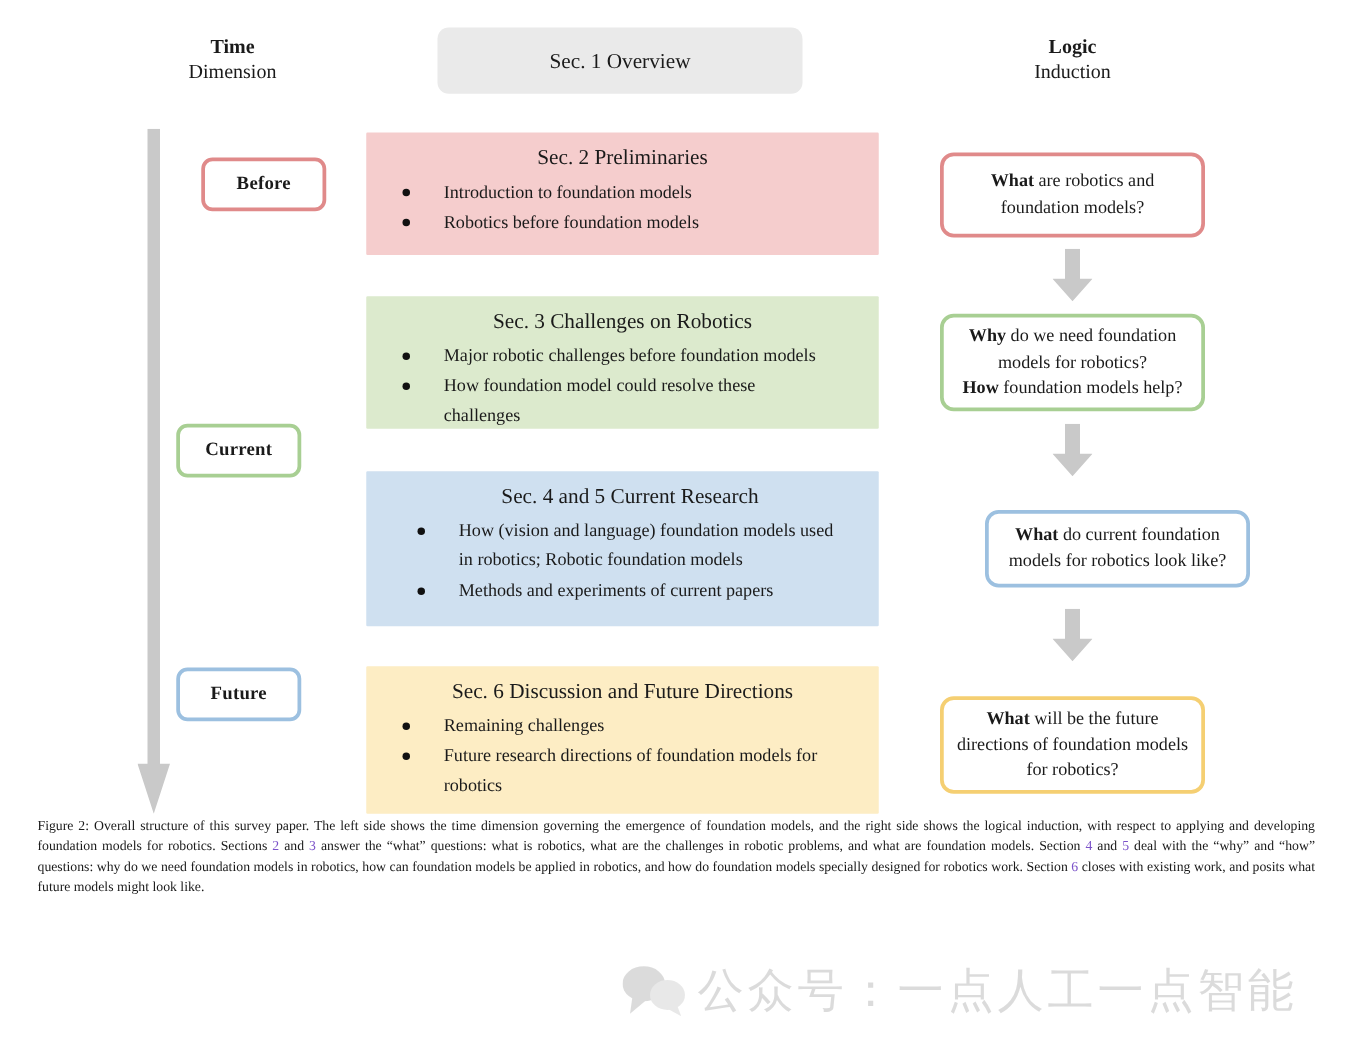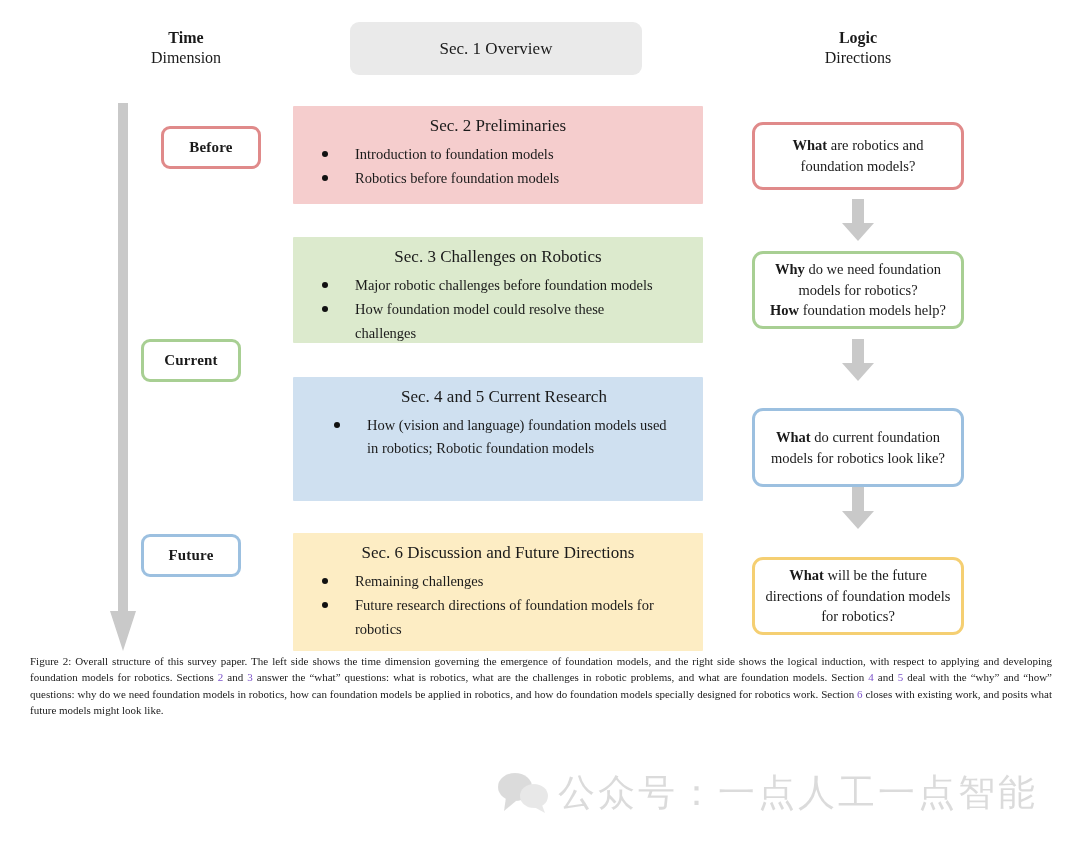--- a/index.html
+++ b/index.html
@@ -129,21 +129,21 @@
     display: flex;
     align-items: center;
     justify-content: center;
     text-align: center;
     font-size: 14.5px;
     line-height: 1.42;
     padding: 4px 8px;
   }
   #logic-1 { top: 122px; height: 68px; }
   #logic-2 { top: 251px; height: 78px; }
-  #logic-3 { top: 408px; height: 79px; }
+  #logic-3 { top: 408px; height: 62px; margin-left: 36px; }
   #logic-4 { top: 557px; height: 78px; }
   .logic-box b { font-weight: bold; }
 
   
   .flow-arrow {
     position: absolute;
     left: 842px;
     width: 32px;
     height: 42px;
   }
@@ -188,21 +188,21 @@
 </head>
 <body>
 
 <div class="col-head" id="time-head">
   <span class="head-main">Time</span>
   <span class="head-sub">Dimension</span>
 </div>
 
 <div class="col-head" id="logic-head">
   <span class="head-main">Logic</span>
-  <span class="head-sub">Directions</span>
+  <span class="head-sub">Induction</span>
 </div>
 
 <div id="overview-banner" style="background: rgb(234, 234, 234);">
   <span>Sec. 1 Overview</span>
 </div>
 
 <div id="timeline-arrow">
   <svg width="26" height="548" viewBox="0 0 26 548" xmlns="http://www.w3.org/2000/svg">
     <polygon points="8,0 18,0 18,508 26,508 13,548 0,508 8,508" fill="#c9c9c9"></polygon>
   </svg>
@@ -231,20 +231,21 @@
   <ul>
     <li><span class="bullet"></span><span>Major robotic challenges before foundation models</span></li>
     <li><span class="bullet"></span><span>How foundation model could resolve these challenges</span></li>
   </ul>
 </div>
 
 <div class="section-card" id="card-sec4" style="background: rgb(207, 224, 240);">
   <div class="card-title">Sec. 4 and 5 Current Research</div>
   <ul>
     <li><span class="bullet"></span><span>How (vision and language) foundation models used in robotics; Robotic foundation models</span></li>
+    <li><span class="bullet"></span><span>Methods and experiments of current papers</span></li>
   </ul>
 </div>
 
 <div class="section-card" id="card-sec6" style="background: rgb(253, 237, 196);">
   <div class="card-title">Sec. 6 Discussion and Future Directions</div>
   <ul>
     <li><span class="bullet"></span><span>Remaining challenges</span></li>
     <li><span class="bullet"></span><span>Future research directions of foundation models for robotics</span></li>
   </ul>
 </div>

